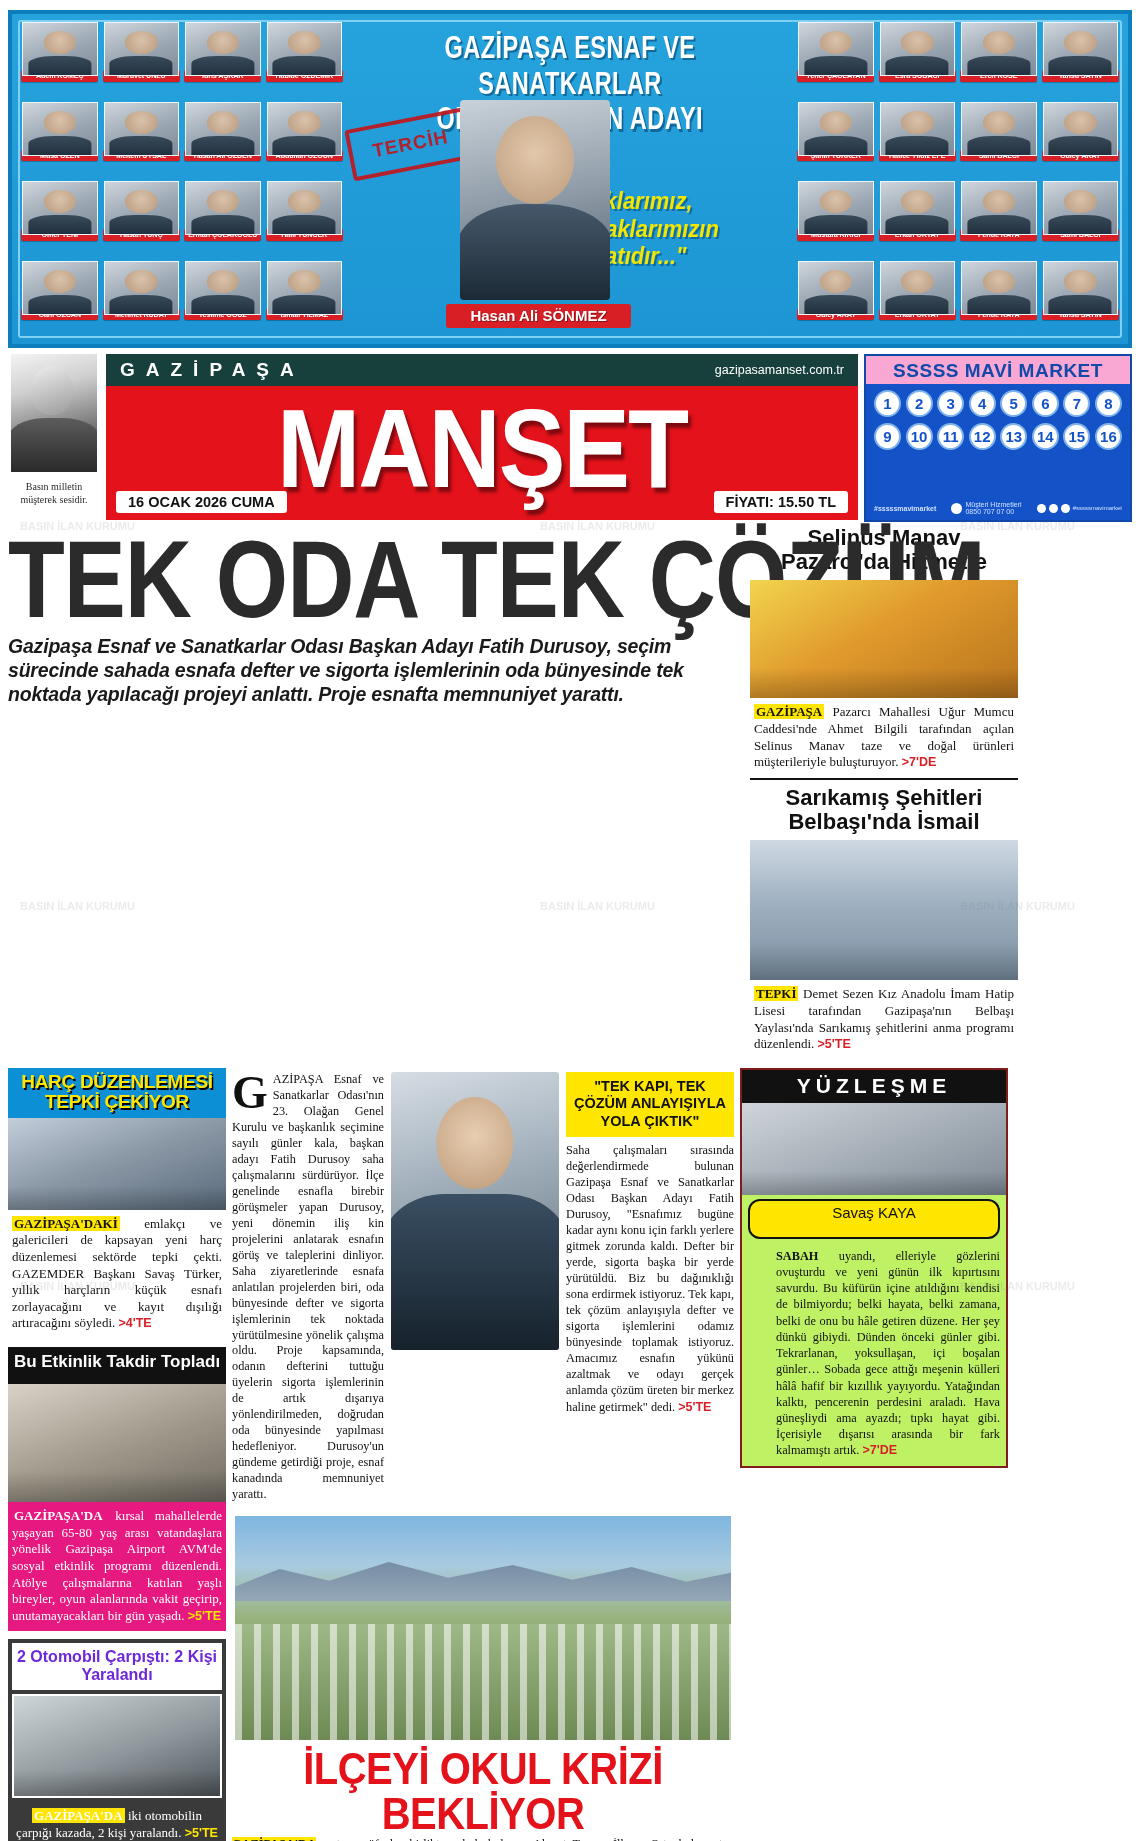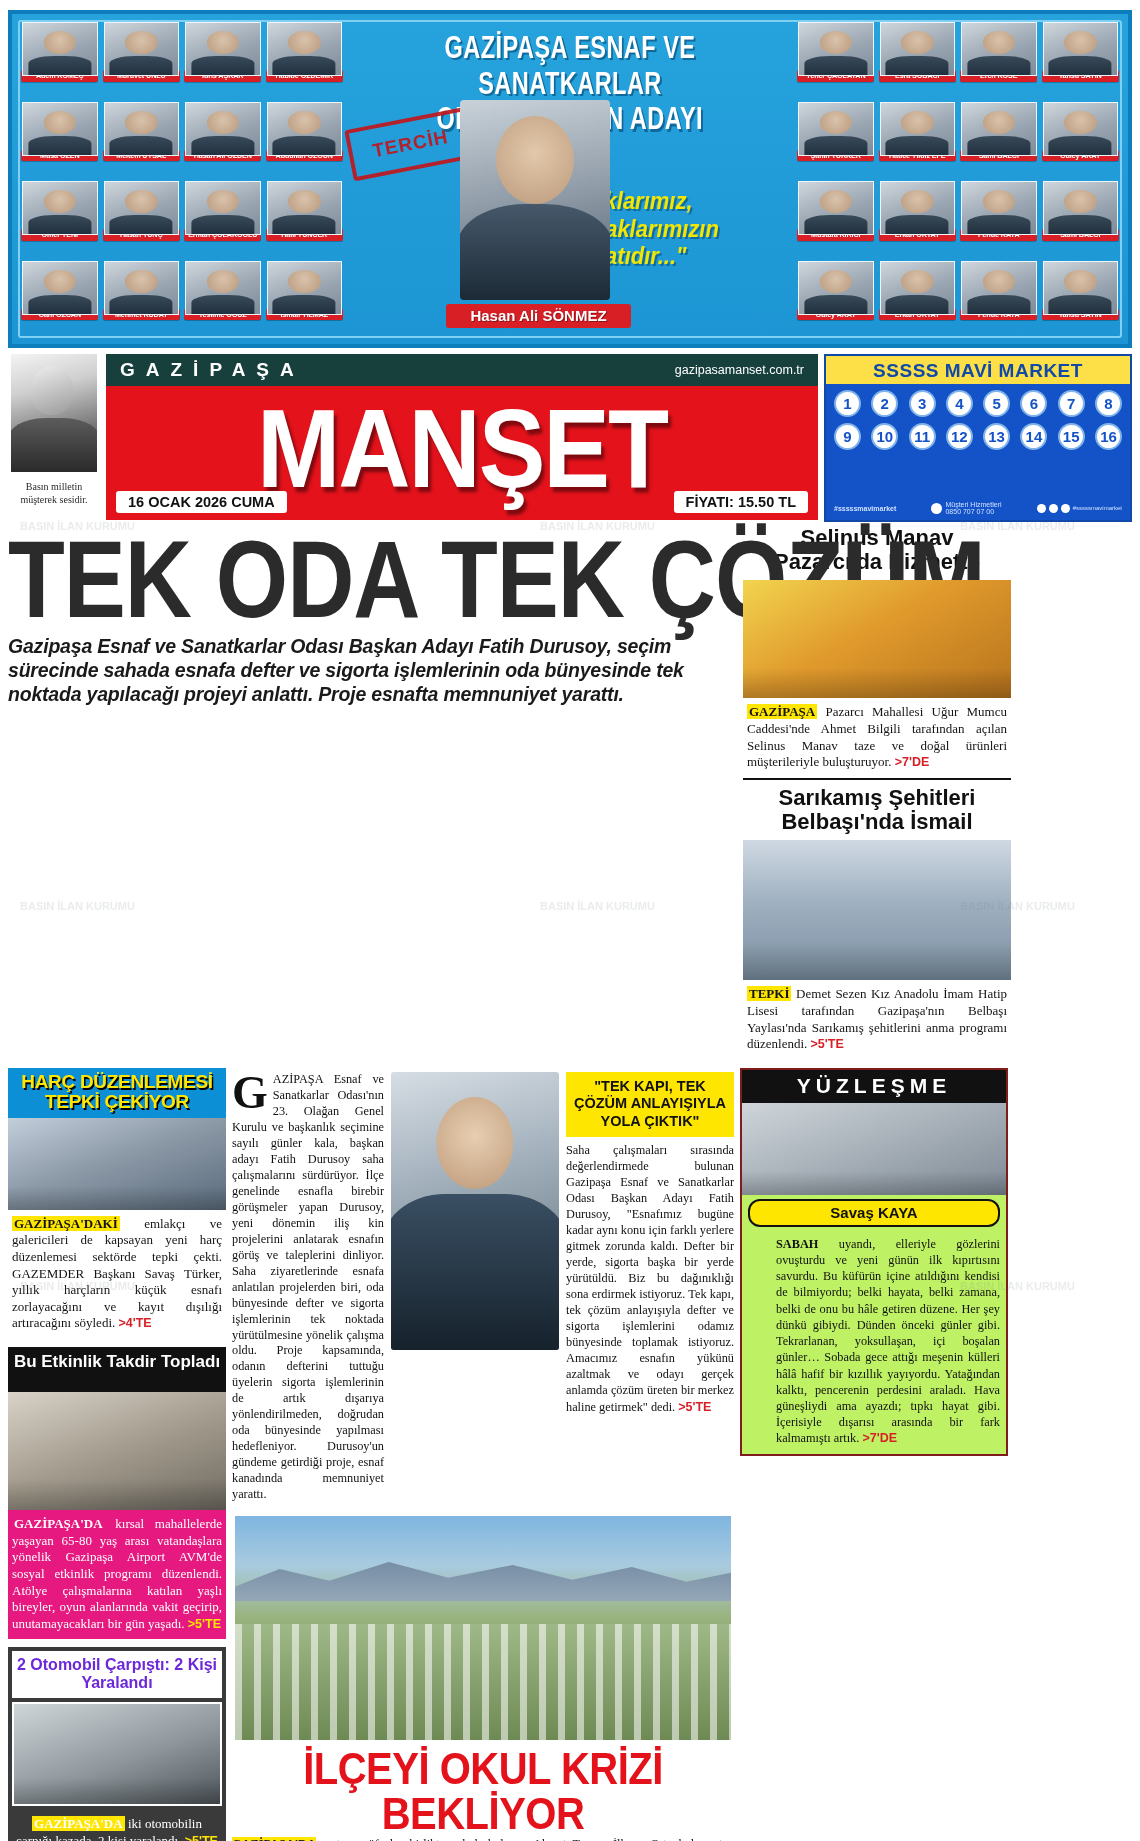--- a/index.html
+++ b/index.html
@@ -154,21 +154,21 @@
     margin-top:-10px;
   }
   .date-chip{
     position:absolute; left:10px; bottom:7px; background:#fff; color:#111;
     font-size:14.5px; font-weight:bold; padding:3px 12px; border-radius:3px;
   }
   .price-chip{
     position:absolute; right:10px; bottom:7px; background:#fff; color:#111;
     font-size:14.5px; font-weight:bold; padding:3px 12px; border-radius:3px;
   }
-  .mh-right { width:308px; border:2px solid #1149a8; background:#fde047; display:flex; flex-direction:column;}
+  .mh-right { width:268px; border:2px solid #1149a8; background:#f9a8d4; display:flex; flex-direction:column;}
   .mkt-title{ color:#1149a8; font-weight:bold; font-size:19px; text-align:center; padding:4px 0 2px; letter-spacing:.5px;}
   .mkt-blue{ flex:1; background:#1452c8; padding:6px 8px 4px; }
   .mkt-row{ display:flex; justify-content:space-between; margin-bottom:6px;}
   .num{
     width:27px;height:27px;border-radius:50%;
     background:#fff;border:2px solid #7fb3ea;
     color:#1452c8;font-weight:bold;font-size:15px;
     display:flex;align-items:center;justify-content:center;
   }
   .mkt-foot{ background:#1452c8; display:flex; align-items:center; justify-content:space-between; padding:2px 8px 5px; color:#cfe2ff; font-size:7px;}
@@ -228,21 +228,21 @@
     font-size:13px; line-height:1.28; color:#141414; text-align:justify;
     padding:6px 4px 7px;
   }
   .blurb b.loc{ font-weight:bold; background:#ffe600; padding:0 2px; }
   .pg{ color:#d81f26; font-weight:bold; font-size:12.5px; font-family:"Liberation Sans",sans-serif;}
   .panel{ border:2px solid #111; margin-bottom:8px; }
   .panel.dark{ background:#3a3a3a; border:none; padding:4px;}
   .panel.dark .cap{ color:#fff; }
   .headline-bar{
     background:#111; color:#fff; font-weight:bold; font-size:17px;
-    text-align:center; padding:5px 4px 20px;
+    text-align:center; padding:5px 4px 12px;
   }
   .headline-white{
     background:#fff; color:#6d28d9; font-weight:bold; font-size:16px;
     text-align:center; padding:5px 4px 6px;
   }
   .pink{ background:#e5197f; }
   .pink .blurb{ color:#fff; }
   .pink .pg{ color:#ffe600; }
   .pink .blurb b.loc{ background:transparent; color:#fff; }
 
@@ -304,22 +304,22 @@
   .r-title{
     font-size:22px; font-weight:bold; color:#111; text-align:center;
     line-height:1.1; padding:4px 2px 6px;
   }
   .yuz-box{ border:2px solid #7f1d1d; background:#bef264; }
   .yuz-top{
     background:#111; color:#fff; text-align:center; font-weight:bold;
     font-size:21px; letter-spacing:5px; padding:4px 0 5px;
   }
   .yuz-name{
-    background:#ffe600; color:#111; font-weight:bold; font-size:15px;
-    text-align:center; padding:3px 0 4px; margin:4px 6px;
+    background:#ffe600; color:#111; font-weight:normal; font-size:15px;
+    text-align:center; padding:3px 0 16px; margin:4px 6px;
     border-radius:12px; border:2px solid #111;
   }
   .column-text{
     font-family:"Liberation Serif",serif; font-size:12.3px; line-height:1.32;
     text-align:justify; color:#111; padding:5px 6px 7px;margin-left:28px;
   }
   .column-text b.sabah{ font-weight:bold; }
   .wm{
     position:absolute; color:rgba(120,130,140,.16); font-weight:bold;
     font-size:11px; line-height:1.1; pointer-events:none; z-index:9;
@@ -542,21 +542,21 @@
         </div>
       </div>
     </div>
   </div>
 
   <div class="main-wrap">
     <div class="main-col">
       <div class="big-head">TEK ODA TEK ÇÖZÜM</div>
       <div class="lede">Gazipaşa Esnaf ve Sanatkarlar Odası Başkan Adayı Fatih Durusoy, seçim sürecinde sahada esnafa defter ve sigorta işlemlerinin oda bünyesinde tek noktada yapılacağı projeyi anlattı. Proje esnafta memnuniyet yarattı.</div>
     </div>
-    <div class="col-right" style="margin-left:3px">
+    <div class="col-right" style="margin-left:10px">
       <div class="r-title">
         <div>Selinus Manav</div>
         <div>Pazarcı'da Hizmette</div>
       </div>
       <div class="photo p-market" style="height:118px"></div>
       <div class="blurb">
         <b class="loc">GAZİPAŞA</b>
         <span>Pazarcı Mahallesi Uğur Mumcu Caddesi'nde Ahmet Bilgili tarafından açılan Selinus Manav taze ve doğal ürünleri müşterileriyle buluşturuyor.</span>
         <span class="pg">&gt;7'DE</span>
       </div>

